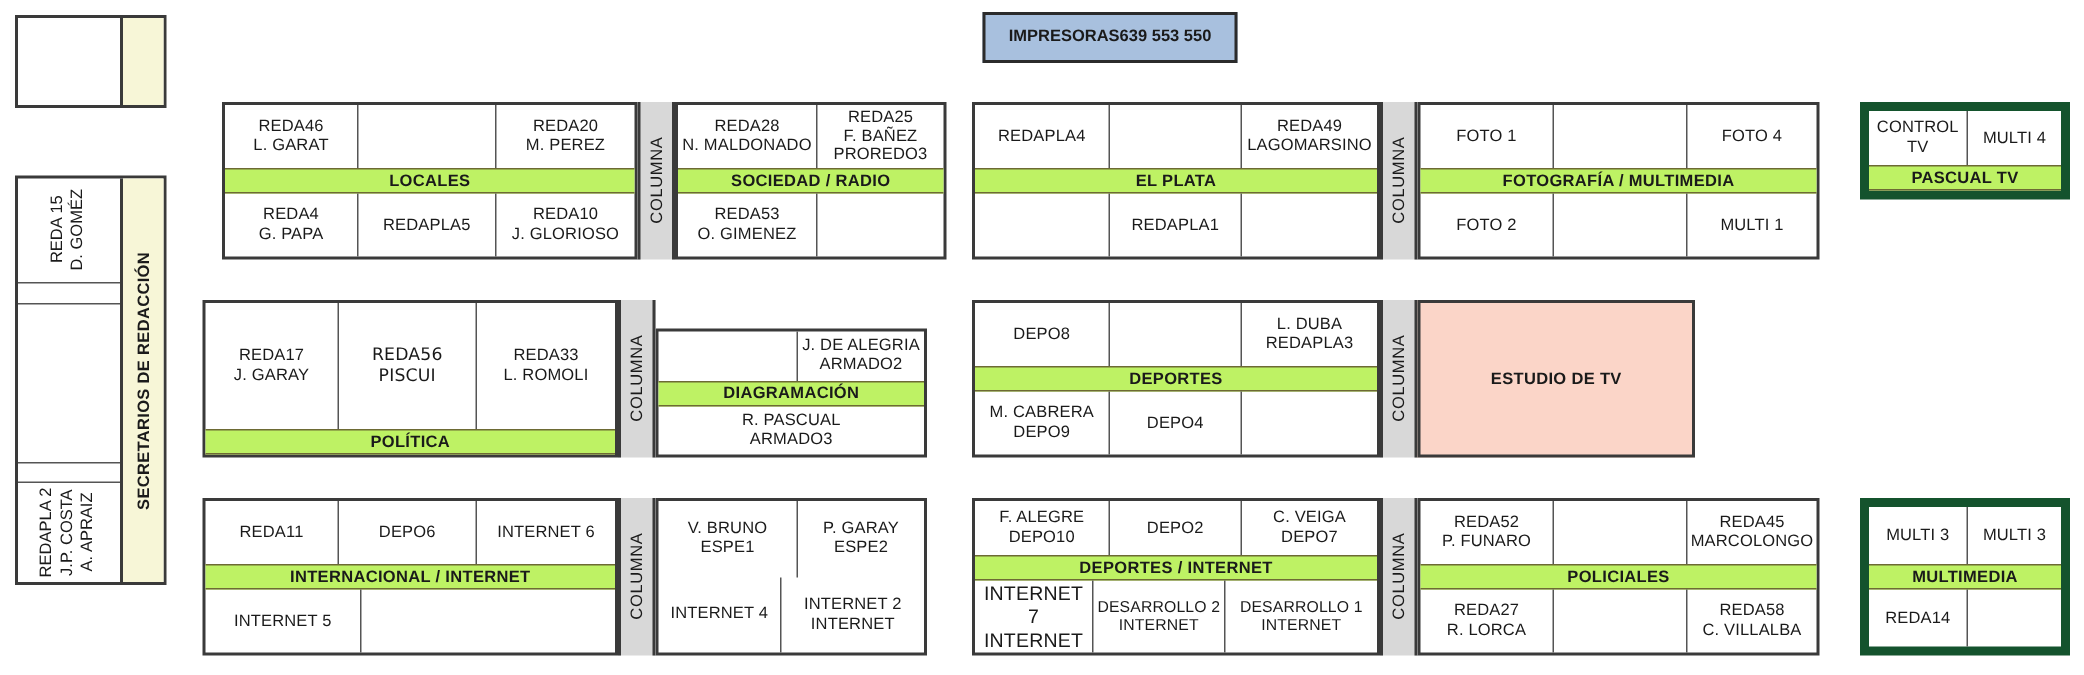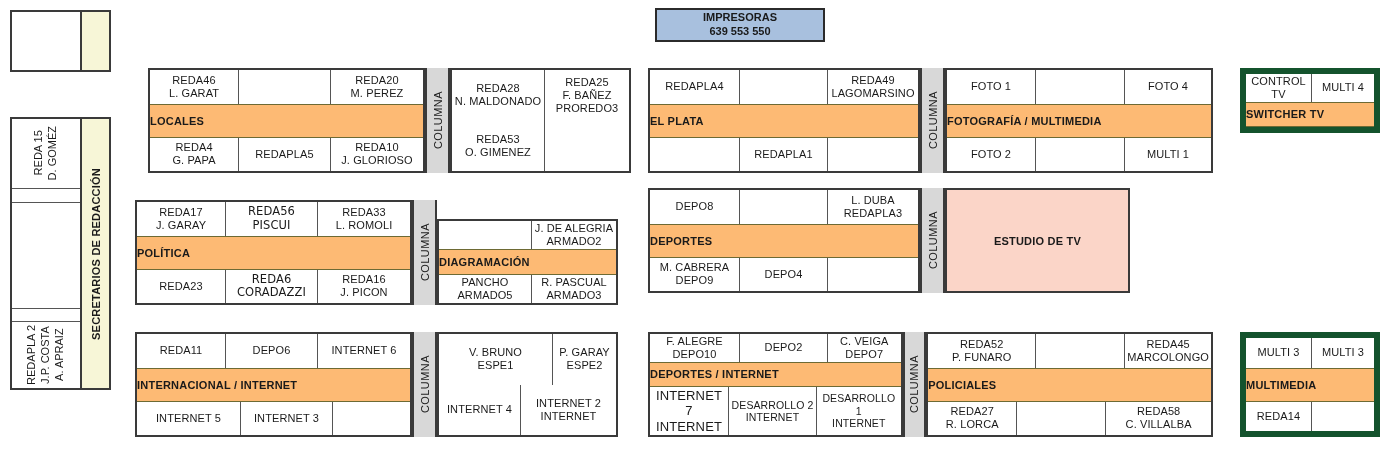--- a/index.html
+++ b/index.html
@@ -20,26 +20,26 @@
     border-right:1px solid #555;
     padding:1px 2px;
     overflow:hidden;
   }
   .cell:last-child{border-right:none;}
   .cell .lines{white-space:pre-line;}
 
   
   .band{
     box-sizing:border-box;
-    background:#fdba74;
+    background:#bef264;
     border-top:1px solid #6d6a34;
     border-bottom:1px solid #6d6a34;
-    display:flex;align-items:center;justify-content:flex-start;
+    display:flex;align-items:center;justify-content:center;
     font-size:11px;font-weight:bold;letter-spacing:.02em;
-    height:34px;
+    height:17px;
   }
 
   
   .columna{
     box-sizing:border-box;
     background:#d8d8d8;
     border-left:2px solid #3a3a3a;
     border-right:2px solid #3a3a3a;
     display:flex;align-items:center;justify-content:center;
     font-size:11px;
@@ -86,21 +86,21 @@
   }
   #sidebar .yellow span{
     writing-mode:vertical-rl;transform:rotate(180deg);
     font-weight:bold;font-size:11px;letter-spacing:.02em;white-space:nowrap;
   }
 
   
   #printers{
     position:absolute;left:655px;top:8px;width:170px;height:34px;
     box-sizing:border-box;border:2px solid #2b2b2b;background:#a8c0de;
-    display:flex;flex-direction:column;align-items:center;justify-content:center;
+    display:flex;flex-direction:row;align-items:center;justify-content:center;
     font-size:11px;font-weight:bold;line-height:1.25;
   }
 
   
   #estudio{
     box-sizing:border-box;border:2px solid #3a3a3a;background:#fbd5c8;
     display:flex;align-items:center;justify-content:center;
     font-size:11px;font-weight:bold;letter-spacing:.02em;
   }
 
@@ -192,20 +192,23 @@
       <div class="cell" style="width:93px">
           <span class="lines">REDA28
 N. MALDONADO</span>
         </div>
       <div class="cell" style="flex:1">
           <span class="lines">REDA25
 F. BAÑEZ
 PROREDO3</span>
         </div>
     </div>
+    <div class="band">
+        <span>SOCIEDAD / RADIO</span>
+      </div>
     <div class="row">
       <div class="cell" style="width:93px">
           <span class="lines">REDA53
 O. GIMENEZ</span>
         </div>
       <div class="cell" style="flex:1">
           <span class="lines"></span>
         </div>
     </div>
   </div>
@@ -275,21 +278,21 @@
 <div class="mini" style="left:1240px;top:68px;width:140px;height:65px;">
   <div class="row">
     <div class="cell" style="width:66px">
         <span class="lines">CONTROL TV</span>
       </div>
     <div class="cell" style="flex:1">
         <span class="lines">MULTI 4</span>
       </div>
   </div>
   <div class="band">
-      <span>SWITCHER TV</span>
+      <span>PASCUAL TV</span>
     </div>
 </div>
 
 <div class="unit" style="left:135px;top:200px;width:483px;height:105px;">
   <div class="side" style="width:277px;">
     <div class="row">
       <div class="cell" style="width:89px">
           <span class="lines">REDA17
 J. GARAY</span>
         </div>
@@ -298,64 +301,47 @@
 PISCUI</span>
         </div>
       <div class="cell" style="flex:1">
           <span class="lines">REDA33
 L. ROMOLI</span>
         </div>
     </div>
     <div class="band">
         <span>POLÍTICA</span>
       </div>
-    <div class="row">
-      <div class="cell" style="width:89px">
-          <span class="lines">REDA23</span>
-        </div>
-      <div class="cell alt" style="width:92px">
-          <span class="lines">REDA6
-CORADAZZI</span>
-        </div>
-      <div class="cell" style="flex:1">
-          <span class="lines">REDA16
-J. PICON</span>
-        </div>
-    </div>
   </div>
   <div class="columna" style="width:25px;">
       <span>COLUMNA</span>
     </div>
   <div class="side" style="flex:1;margin-top:19px;">
     <div class="row">
       <div class="cell" style="width:93px">
           <span class="lines"></span>
         </div>
       <div class="cell" style="flex:1">
           <span class="lines">J. DE ALEGRIA
 ARMADO2</span>
         </div>
     </div>
     <div class="band">
         <span>DIAGRAMACIÓN</span>
       </div>
     <div class="row">
-      <div class="cell" style="width:93px">
-          <span class="lines">PANCHO
-ARMADO5</span>
-        </div>
       <div class="cell" style="flex:1">
           <span class="lines">R. PASCUAL
 ARMADO3</span>
         </div>
     </div>
   </div>
 </div>
 
-<div class="unit" style="left:648px;top:188px;width:482px;height:105px;border-radius:24px;">
+<div class="unit" style="left:648px;top:200px;width:482px;height:105px;border-radius:24px;">
   <div class="side" style="width:272px;">
     <div class="row">
       <div class="cell" style="width:90px">
           <span class="lines">DEPO8</span>
         </div>
       <div class="cell" style="width:88px">
           <span class="lines"></span>
         </div>
       <div class="cell" style="flex:1">
           <span class="lines">L. DUBA
@@ -399,34 +385,31 @@
           <span class="lines">INTERNET 6</span>
         </div>
     </div>
     <div class="band">
         <span>INTERNACIONAL / INTERNET</span>
       </div>
     <div class="row">
       <div class="cell" style="width:104px">
           <span class="lines">INTERNET 5</span>
         </div>
-      <div class="cell" style="width:92px">
-          <span class="lines">INTERNET 3</span>
-        </div>
       <div class="cell" style="flex:1">
           <span class="lines"></span>
         </div>
     </div>
   </div>
   <div class="columna" style="width:25px;">
       <span>COLUMNA</span>
     </div>
   <div class="side" style="flex:1;">
     <div class="row">
-      <div class="cell" style="width:114px">
+      <div class="cell" style="width:93px">
           <span class="lines">V. BRUNO
 ESPE1</span>
         </div>
       <div class="cell" style="flex:1">
           <span class="lines">P. GARAY
 ESPE2</span>
         </div>
     </div>
     <div class="row">
       <div class="cell" style="width:82px">
@@ -471,21 +454,21 @@
           <span class="lines">DESARROLLO 1
 INTERNET</span>
         </div>
     </div>
   </div>
   <div class="columna" style="width:25px;">
       <span>COLUMNA</span>
     </div>
   <div class="side" style="flex:1;">
     <div class="row">
-      <div class="cell" style="width:108px">
+      <div class="cell" style="width:89px">
           <span class="lines">REDA52
 P. FUNARO</span>
         </div>
       <div class="cell" style="width:89px">
           <span class="lines"></span>
         </div>
       <div class="cell" style="flex:1">
           <span class="lines">REDA45
 MARCOLONGO</span>
         </div>

